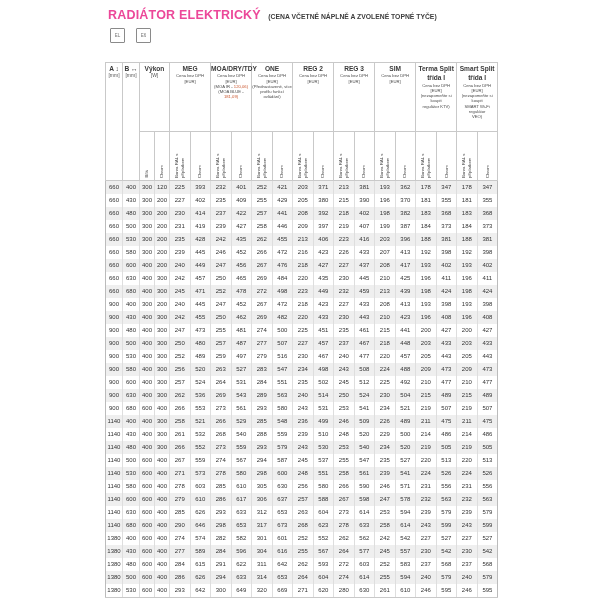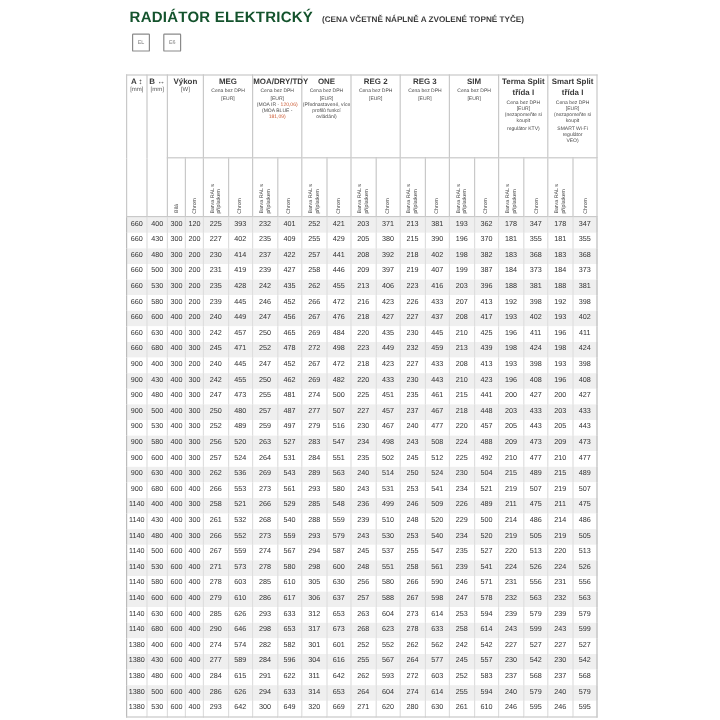--- a/index.html
+++ b/index.html
@@ -1,21 +1,21 @@
 <!DOCTYPE html>
 <html style="--accent: #c9542c;"><head>
 <meta charset="utf-8">
 <style>
   html,body{margin:0;padding:0;}
   body{
     width:600px;height:600px;background:#ffffff;position:relative;
     font-family:"Liberation Sans", sans-serif;color:#3a3a3a;overflow:hidden;
   }
   .title-wrap{position:absolute;left:108px;top:5px;white-space:nowrap;}
-  .title{font-size:12.5px;font-weight:bold;letter-spacing:.2px;color:#14532d;display:inline;}
+  .title{font-size:12.5px;font-weight:bold;letter-spacing:.2px;color:#ec4899;display:inline;}
   .subtitle{font-size:6.8px;font-weight:bold;color:#3c3c3c;display:inline;margin-left:3px;}
   .badges{position:absolute;left:110px;top:28px;display:flex;gap:11px;}
   .badge{
     width:13px;height:13px;border:1px solid #8a8a8a;background:#fff;
     display:flex;align-items:center;justify-content:center;
     font-size:4.5px;color:#777;border-radius:1px;
   }
   table.price{
     position:absolute;left:105px;top:62px;border-collapse:collapse;table-layout:fixed;
     width:392px;

